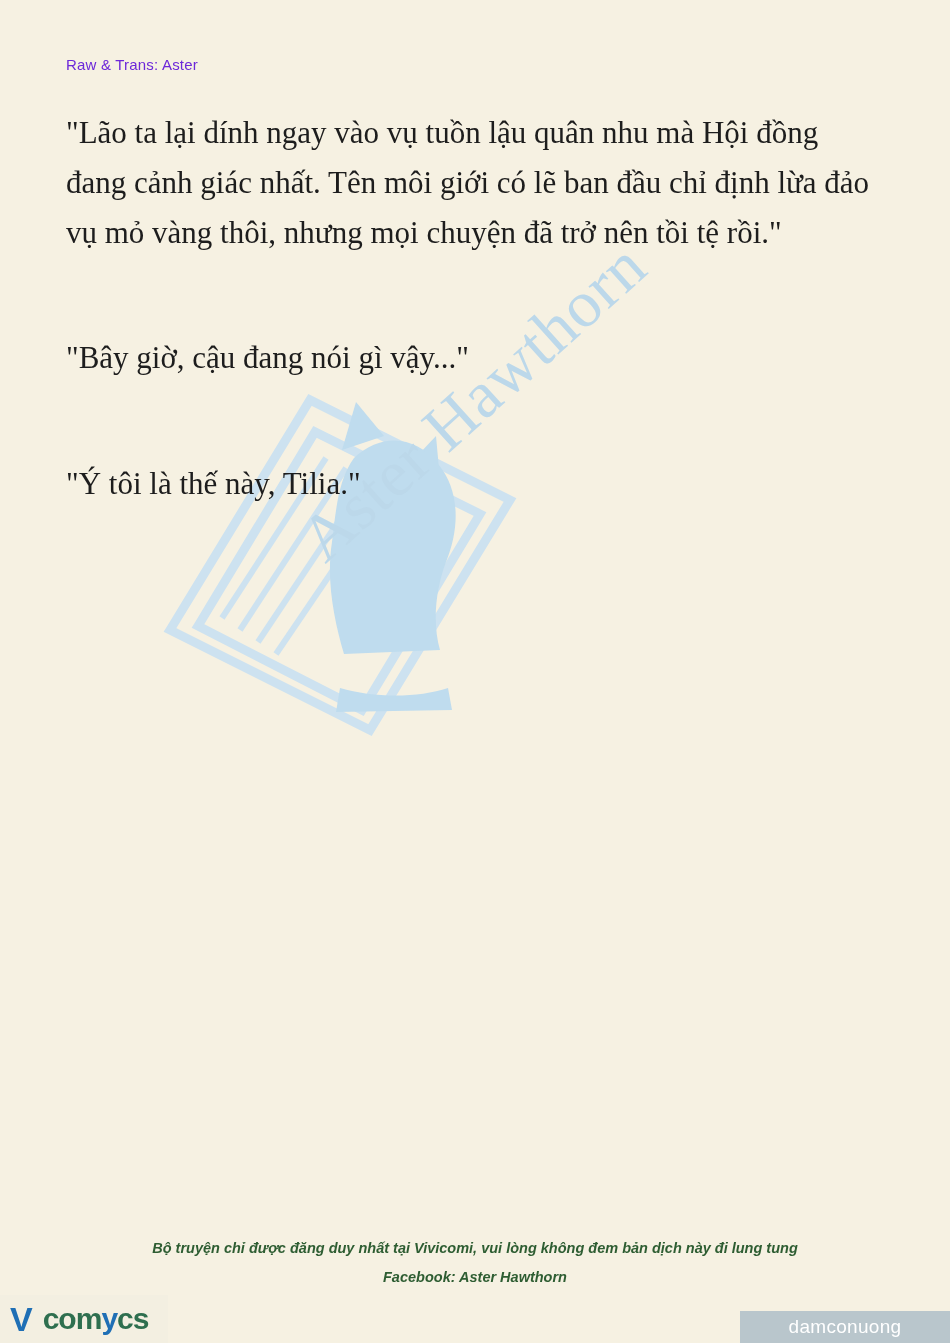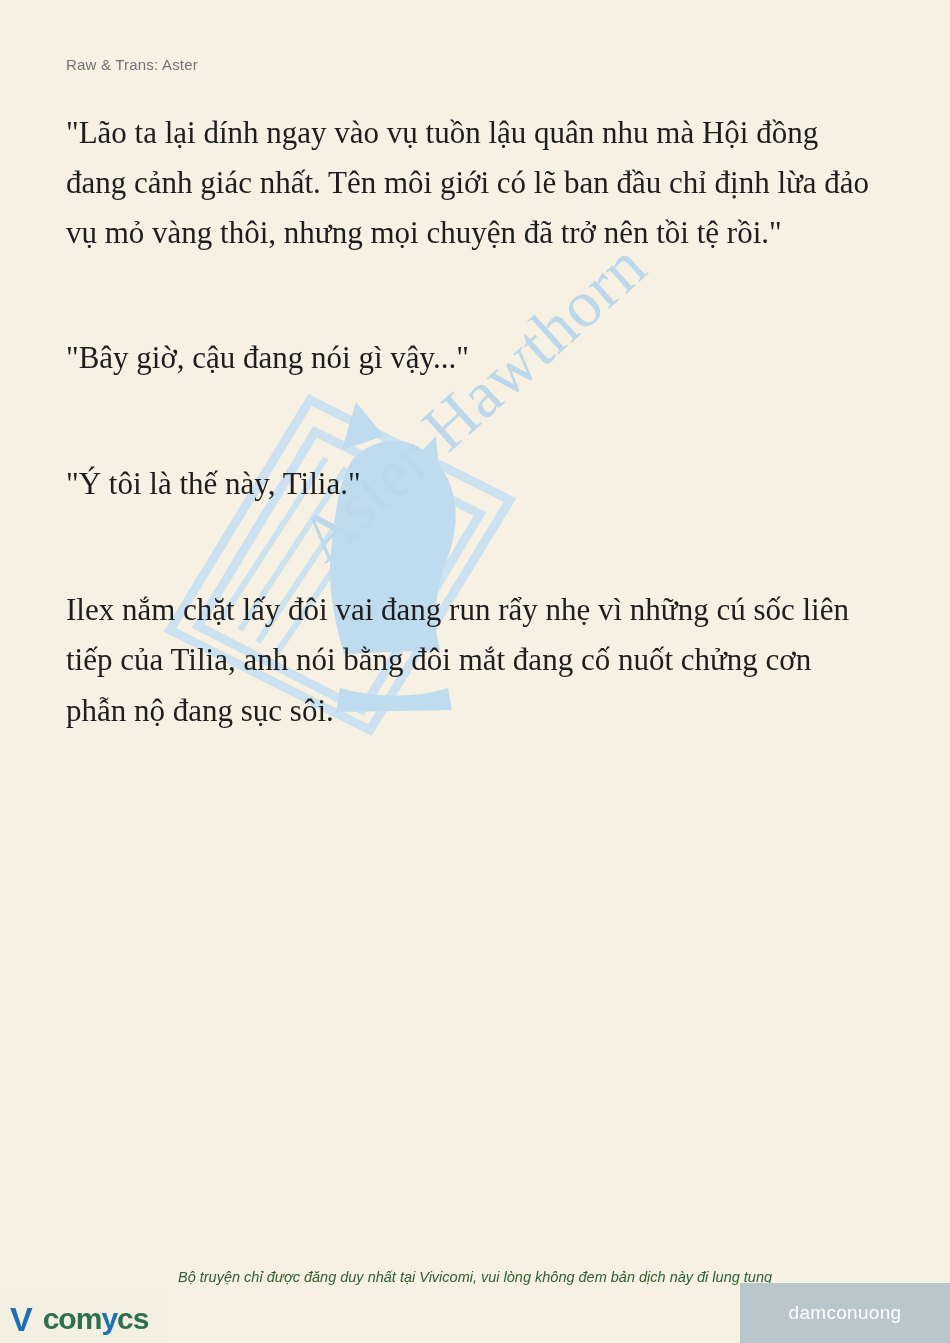--- a/index.html
+++ b/index.html
@@ -21,21 +21,21 @@
     height: 1343px;
     box-sizing: border-box;
   }
 
   
   .top-credit {
     position: absolute;
     top: 56px;
     left: 66px;
     font-size: 15px;
-    color: #737373;
+    color: #6d28d9;
     letter-spacing: 0.2px;
     font-family: "Liberation Sans", sans-serif;
   }
 
   
   .watermark {
     position: absolute;
     left: 110px;
     top: 330px;
     width: 520px;
@@ -77,21 +77,21 @@
 
   
   .footer-notice {
     position: absolute;
     left: 0;
     right: 0;
     bottom: 52px;
     text-align: center;
     color: #2e5d32;
     font-size: 14.5px;
-    font-weight: normal;
+    font-weight: bold;
     font-style: italic;
     line-height: 1.95;
     font-family: "Liberation Sans", sans-serif;
   }
   .footer-notice div { white-space: nowrap; }
 
   
   .bottom-bar {
     position: absolute;
     left: 0;
@@ -128,21 +128,21 @@
     letter-spacing: -1px;
     margin-left: 11px;
   }
   .logo-rest .y { color: #1f6fb5; }
 
   .right-tag {
     position: absolute;
     right: 0;
     bottom: 0;
     width: 210px;
-    height: 60px;
+    height: 32px;
     background: #b9c6cc;
     display: flex;
     align-items: center;
     justify-content: center;
   }
   .right-tag span {
     font-family: "Liberation Sans", sans-serif;
     font-size: 19px;
     color: #ffffff;
     letter-spacing: 0.3px;
@@ -175,25 +175,25 @@
         <path d="M230 358 c34 10 78 10 108 0 l4 22 -116 2 z"></path>
       </g>
     </svg>
   </div>
   <div class="wm-text">Aster Hawthorn</div>
 
   <div class="content">
     <p class="para">"Lão ta lại dính ngay vào vụ tuồn lậu quân nhu mà Hội đồng đang cảnh giác nhất. Tên môi giới có lẽ ban đầu chỉ định lừa đảo vụ mỏ vàng thôi, nhưng mọi chuyện đã trở nên tồi tệ rồi."</p>
     <p class="para tight">"Bây giờ, cậu đang nói gì vậy..."</p>
     <p class="para tight">"Ý tôi là thế này, Tilia."</p>
-    <p class="para">Ilex nắm chặt lấy đôi vai đang run rẩy nhẹ vì những cú sốc liên tiếp của Tilia, anh nói bằng đôi mắt đang cố nuốt chửng cơn phẫn nộ đang sục sôi.</p>
   </div>
 
   <div class="footer-notice">
     <div>Bộ truyện chỉ được đăng duy nhất tại Vivicomi, vui lòng không đem bản dịch này đi lung tung</div>
+    <div>Facebook: Aster Hawthorn</div>
   </div>
 
   <div class="bottom-bar">
     <div class="logo-box">
       <span class="logo-v">V</span>
       <span class="logo-rest"><span>com</span><span class="y">y</span><span>cs</span></span>
     </div>
     <div class="right-tag">
       <span>damconuong</span>
     </div>

